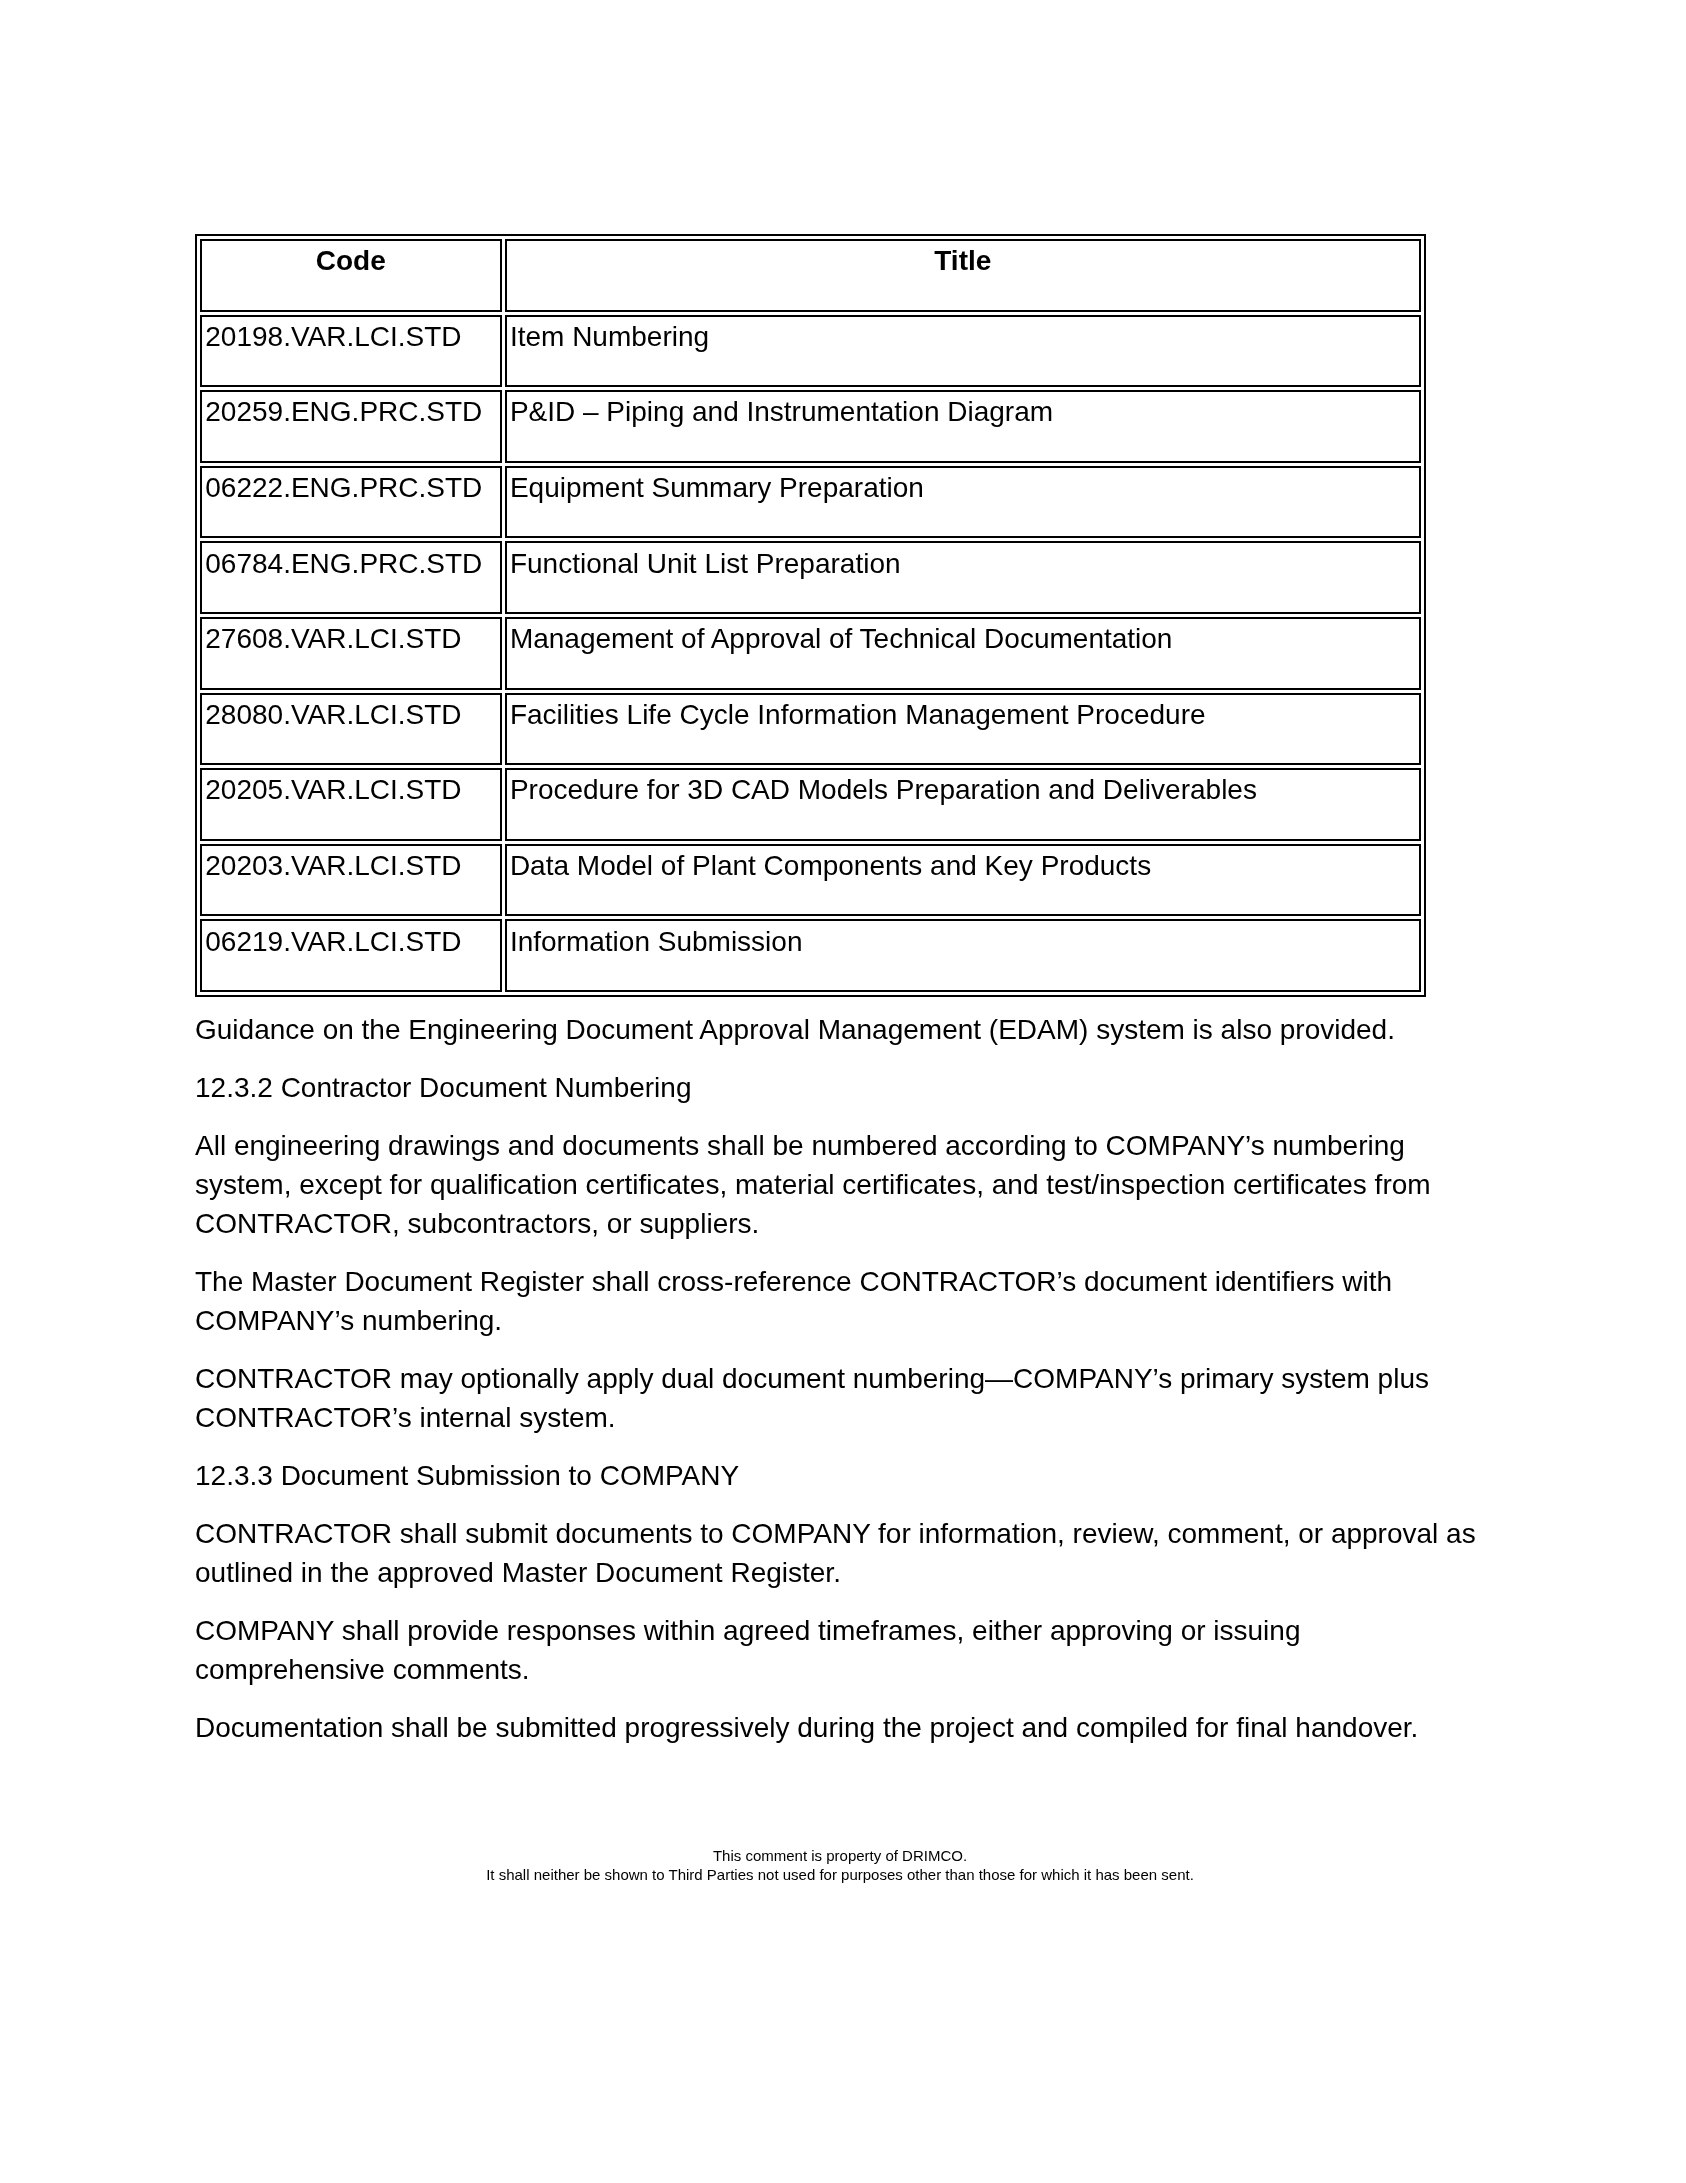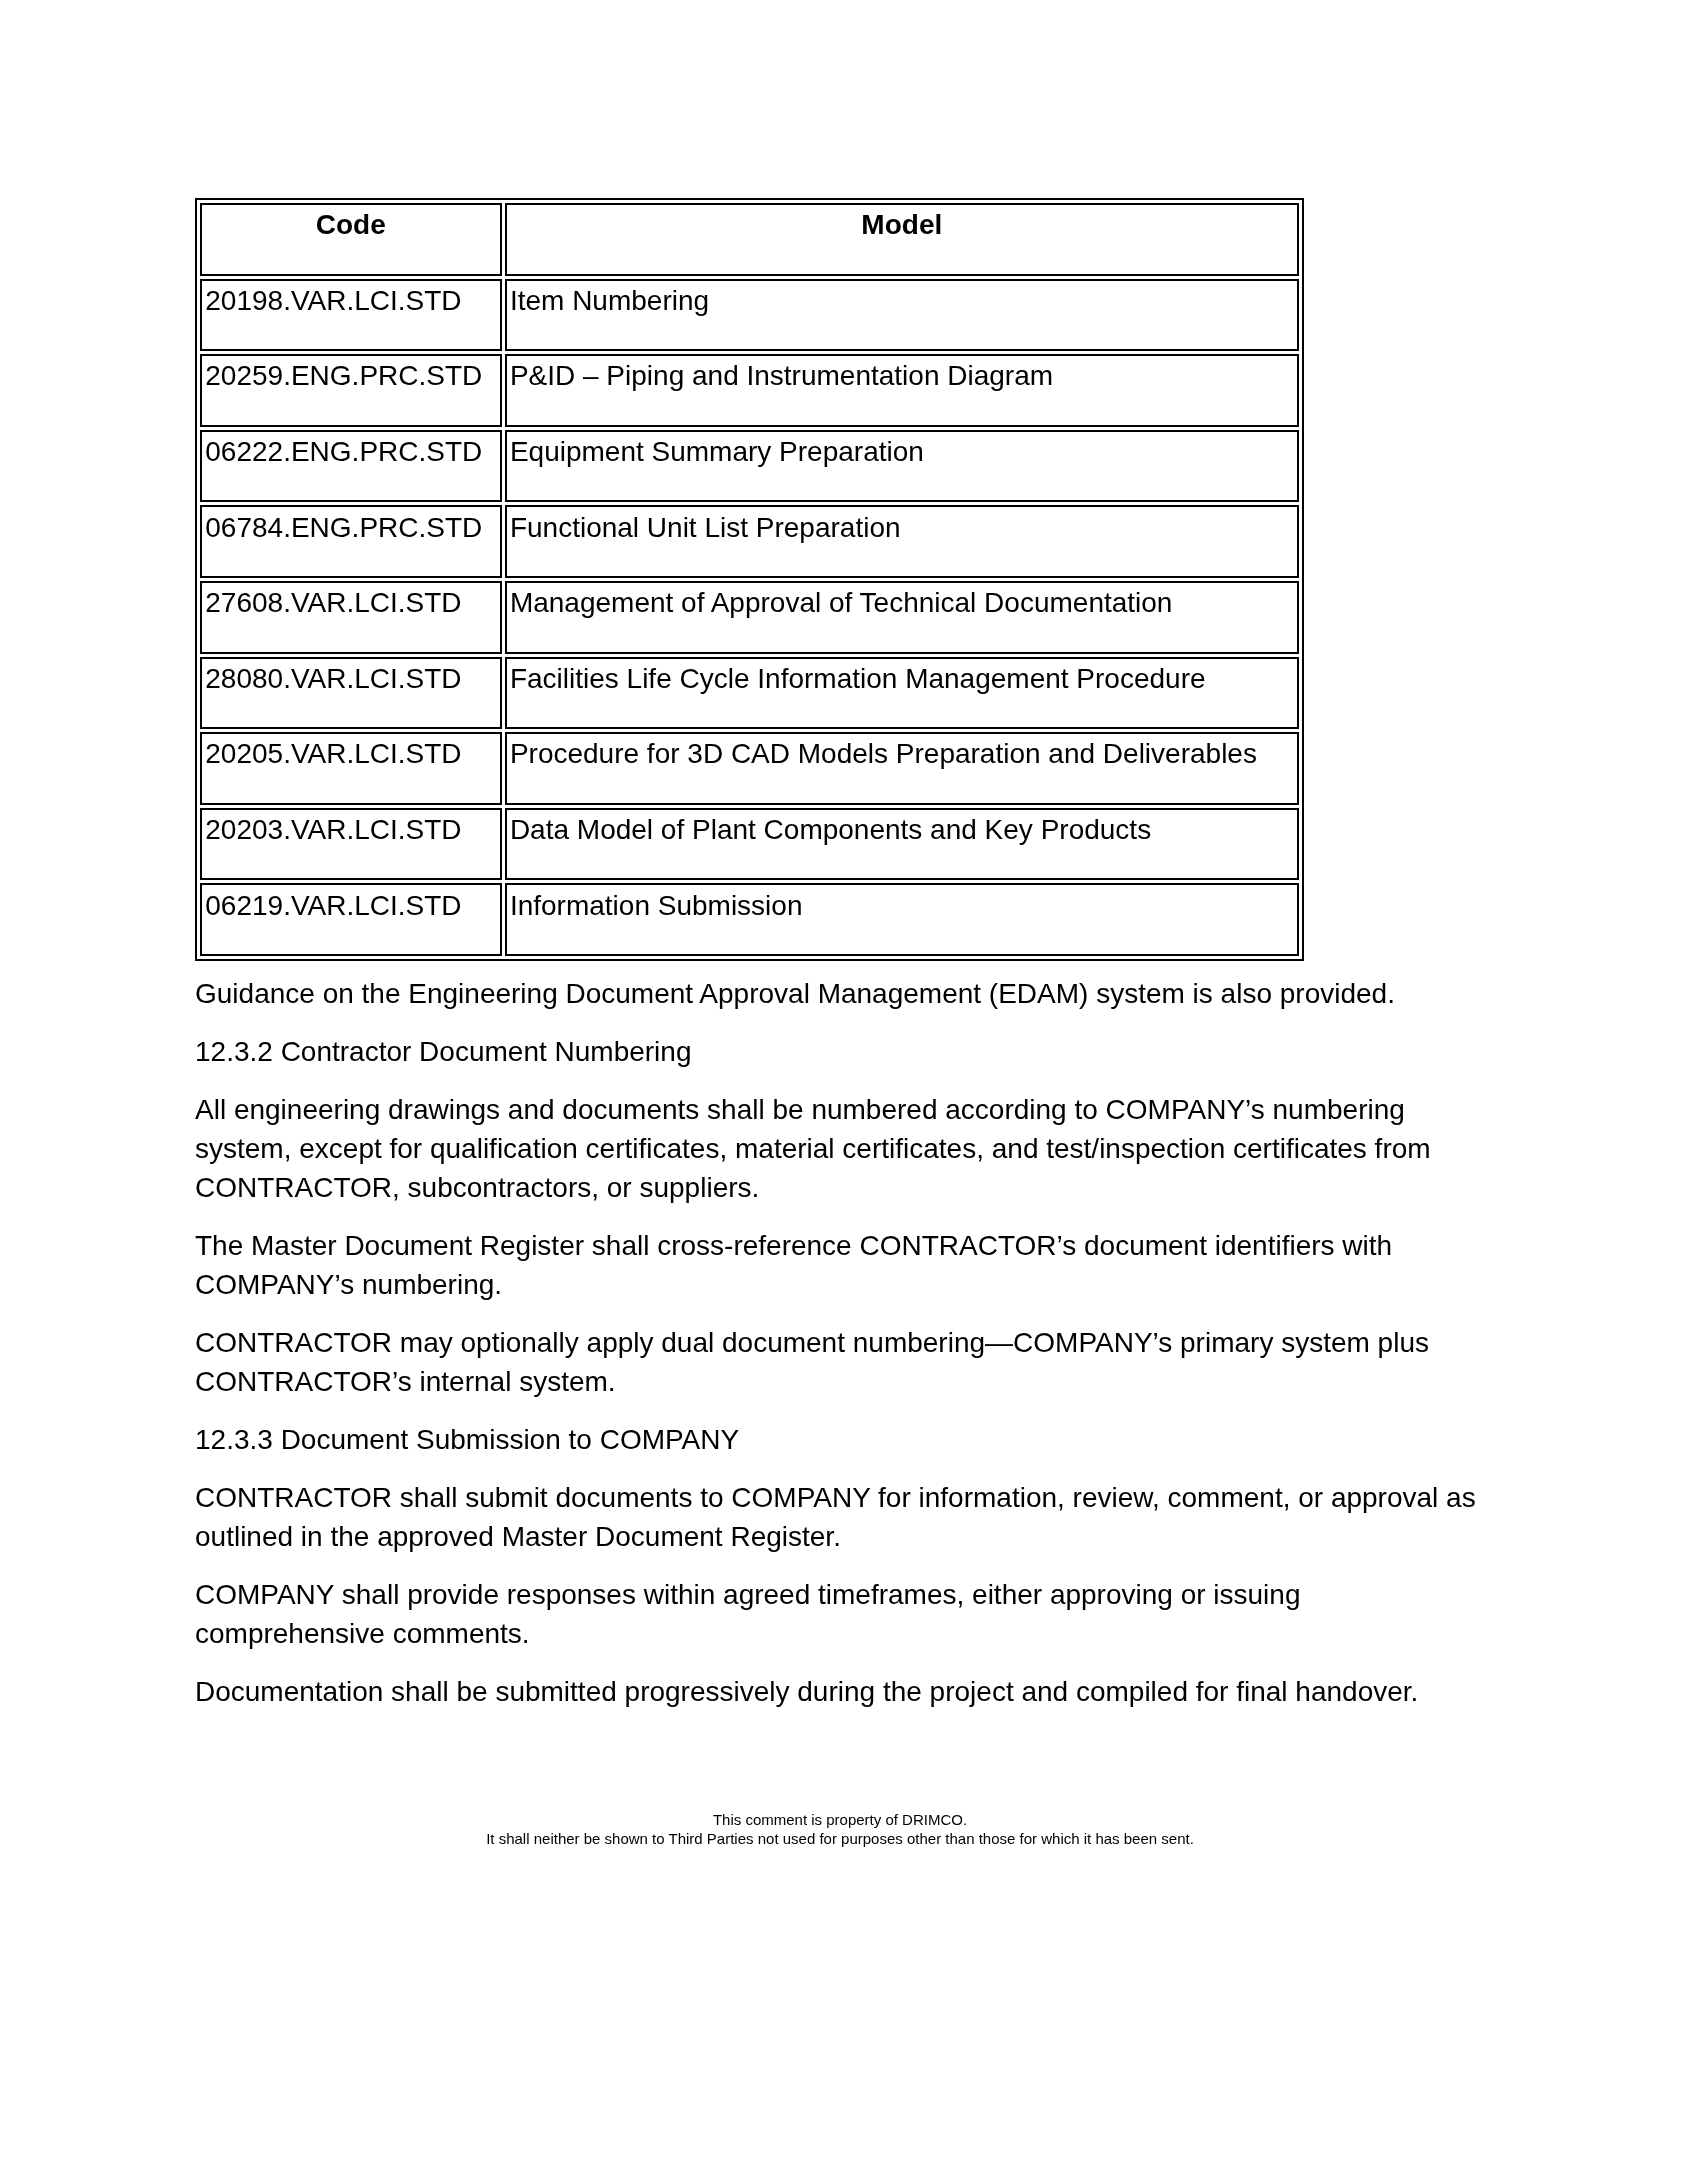--- a/index.html
+++ b/index.html
@@ -18,22 +18,23 @@
     box-sizing: border-box;
     width: 1687px;
     height: 2183px;
     padding: 198px 198px 0 195px;
   }
   
   table.doc-table {
     border-collapse: separate;
     border-spacing: 3.3px;
     border: 2.6px solid #000000;
-    width: 1109px;
+    width: 1231px;
     table-layout: fixed;
+    margin-top: 36px;
   }
   table.doc-table th,
   table.doc-table td {
     border: 2px solid #000000;
     height: 66px;
     vertical-align: top;
     padding: 1.3px 3.3px;
     font-size: 28px;
     line-height: 37px;
     overflow: hidden;
@@ -71,21 +72,21 @@
 </style>
 </head>
 <body>
 
 <main class="page">
 
   <table class="doc-table">
     <thead>
       <tr>
         <th class="col-code">Code</th>
-        <th>Model</th>
+        <th>Title</th>
       </tr>
     </thead>
     <tbody>
       <tr>
         <td class="code-cell">20198.VAR.LCI.STD</td>
         <td>Item Numbering</td>
       </tr>
       <tr>
         <td class="code-cell">20259.ENG.PRC.STD</td>
         <td>P&amp;ID – Piping and Instrumentation Diagram</td>

